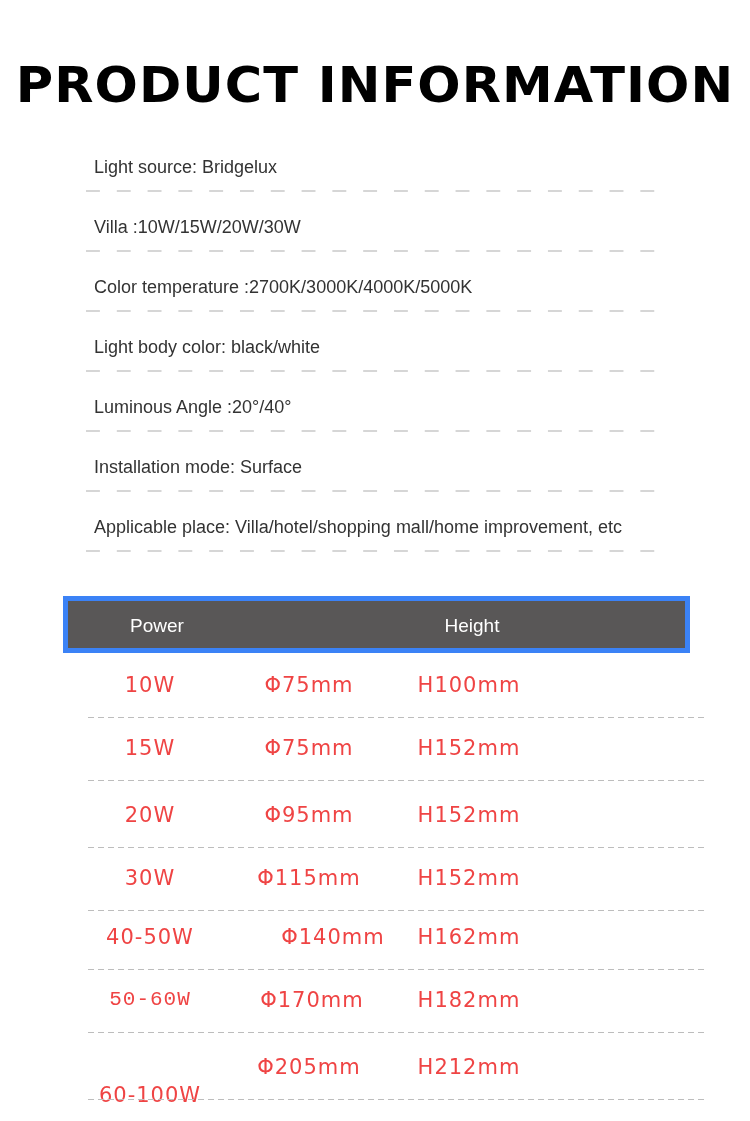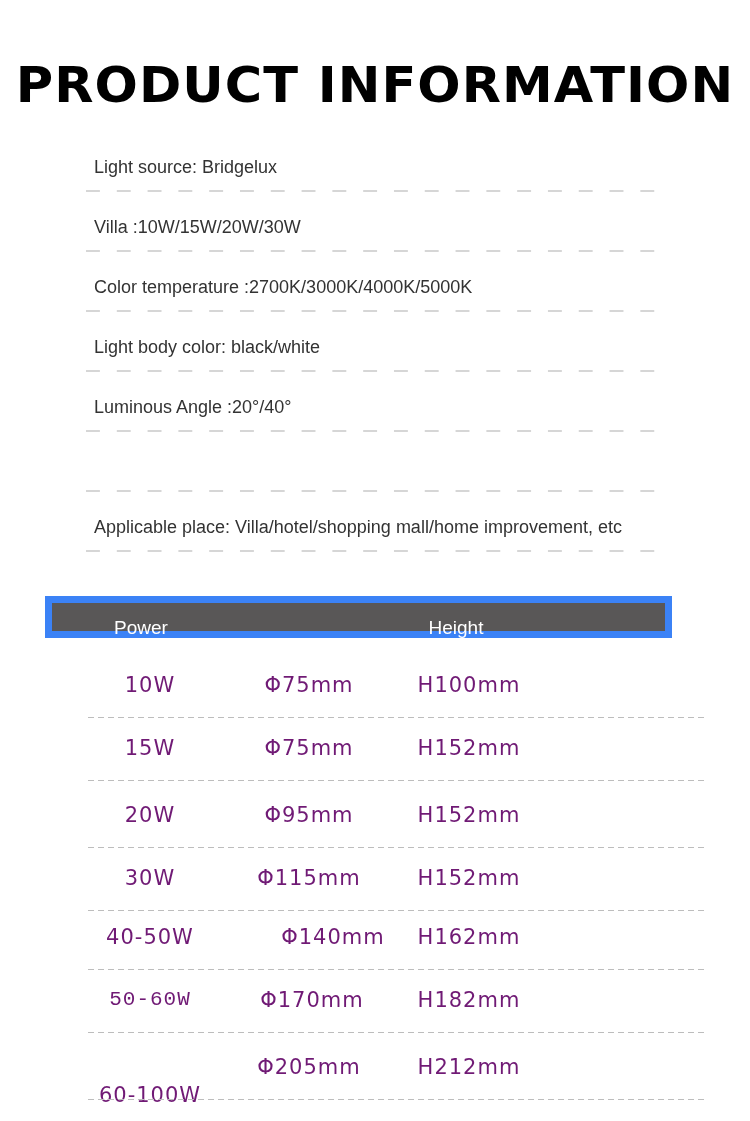--- a/index.html
+++ b/index.html
@@ -19,33 +19,33 @@
     position: absolute; left: 8px; top: 7px;
     font-size: 18px; color: #333333; white-space: nowrap;
   }
   .info-dash {
     position: absolute; left: 0; top: 40px; width: 585px; height: 2px;
     background-image: linear-gradient(to right, #d6d6d6 0, #d6d6d6 14px, transparent 14px);
     background-size: 30.8px 2px; background-repeat: repeat-x;
   }
 
   .table-header {
-    position: absolute; left: 45px; top: 596px; width: 627px; height: 42px;
-    background: #595757; border: 7px solid #3b82f6;
+    position: absolute; left: 63px; top: 596px; width: 627px; height: 57px;
+    background: #595757; border: 5px solid #3b82f6;
   }
   .th {
     position: absolute; top: 14px; font-size: 19px; color: #ffffff; white-space: nowrap;
     transform: translateX(-50%);
   }
 
   .table-body { position: absolute; left: 0; top: 651px; width: 750px; }
   .tr { position: absolute; left: 0; width: 750px; }
   .td {
     position: absolute; font-family: "DejaVu Sans", sans-serif;
-    font-size: 21px; color: #701a75; white-space: nowrap; letter-spacing: 1px;
+    font-size: 21px; color: #ef4444; white-space: nowrap; letter-spacing: 1px;
     transform: translateX(-50%);
   }
   .tr-dash {
     position: absolute; left: 88px; width: 620px; height: 1px;
     background-image: linear-gradient(to right, #bdbdbd 0, #bdbdbd 6px, transparent 6px);
     background-size: 10px 1px; background-repeat: repeat-x;
   }
 </style>
 </head>
 <body>
@@ -67,20 +67,21 @@
   </div>
   <div class="info-row">
     <div class="info-text">Light body color: black/white</div>
     <div class="info-dash"></div>
   </div>
   <div class="info-row">
     <div class="info-text">Luminous Angle :20°/40°</div>
     <div class="info-dash"></div>
   </div>
   <div class="info-row">
+    <div class="info-text">Installation mode: Surface</div>
     <div class="info-dash"></div>
   </div>
   <div class="info-row">
     <div class="info-text">Applicable place: Villa/hotel/shopping mall/home improvement, etc</div>
     <div class="info-dash"></div>
   </div>
 </div>
 
 <div class="table-header">
   <div class="th" style="left:89px;">Power</div>

